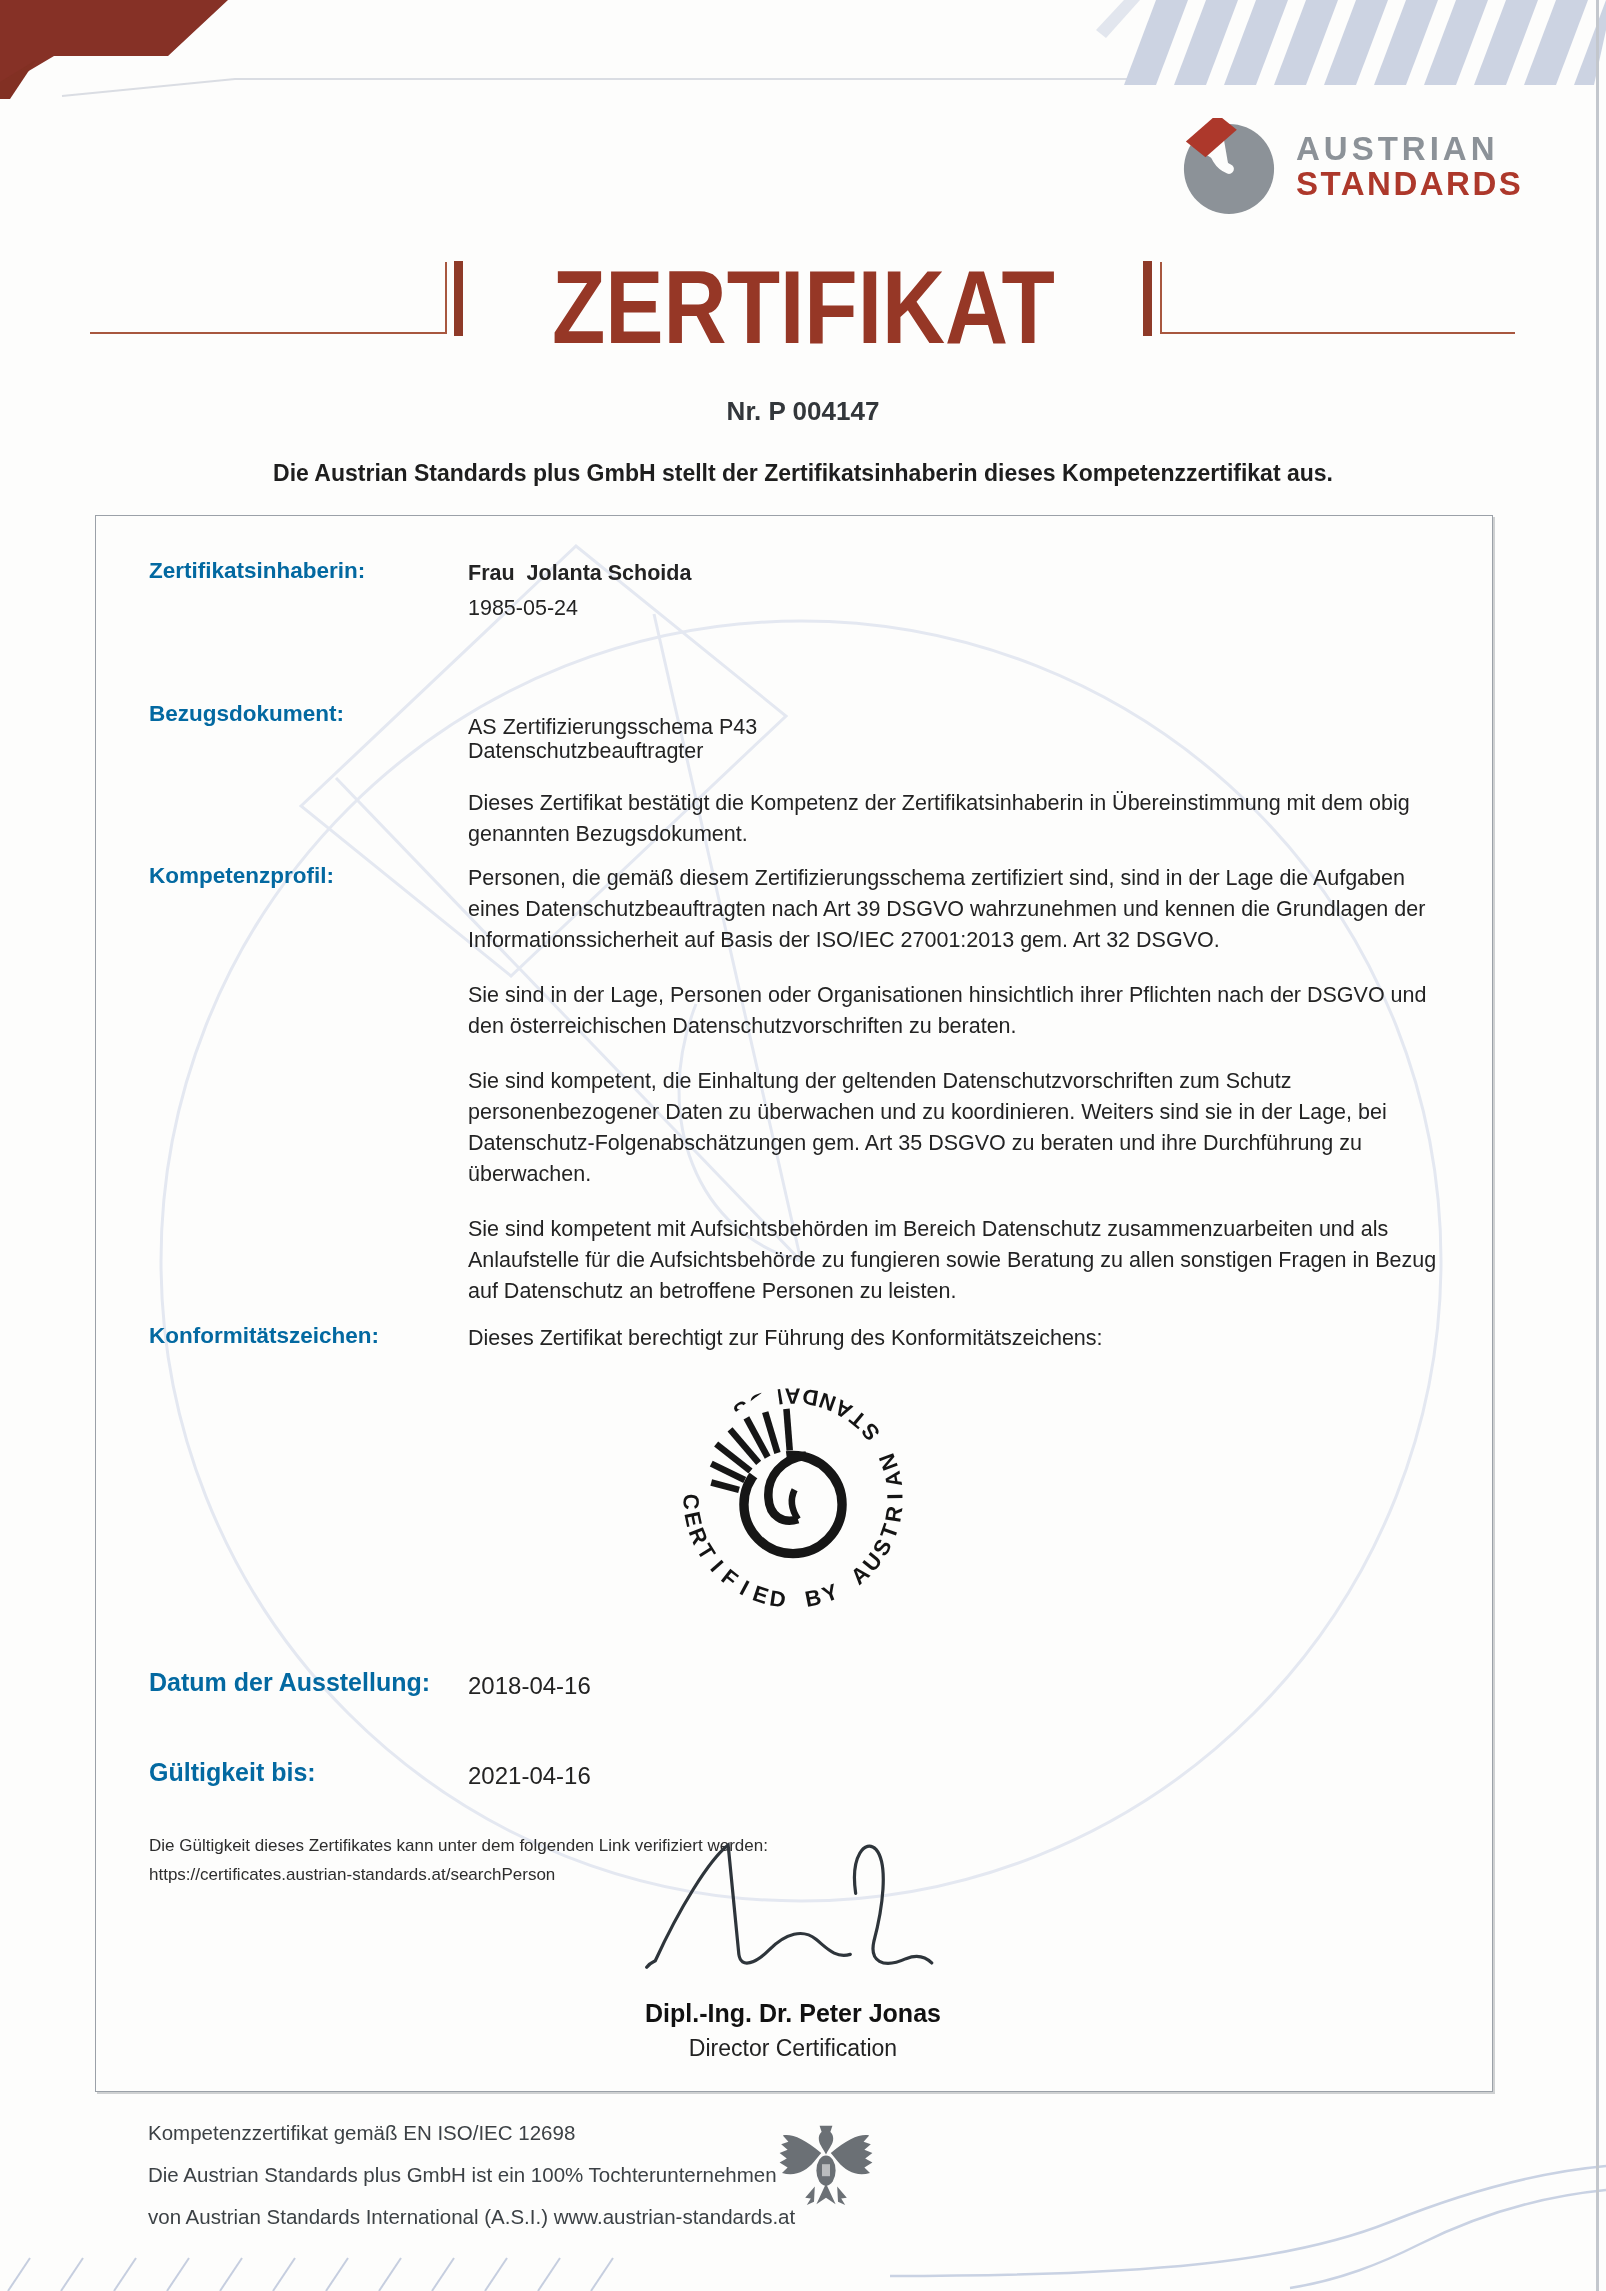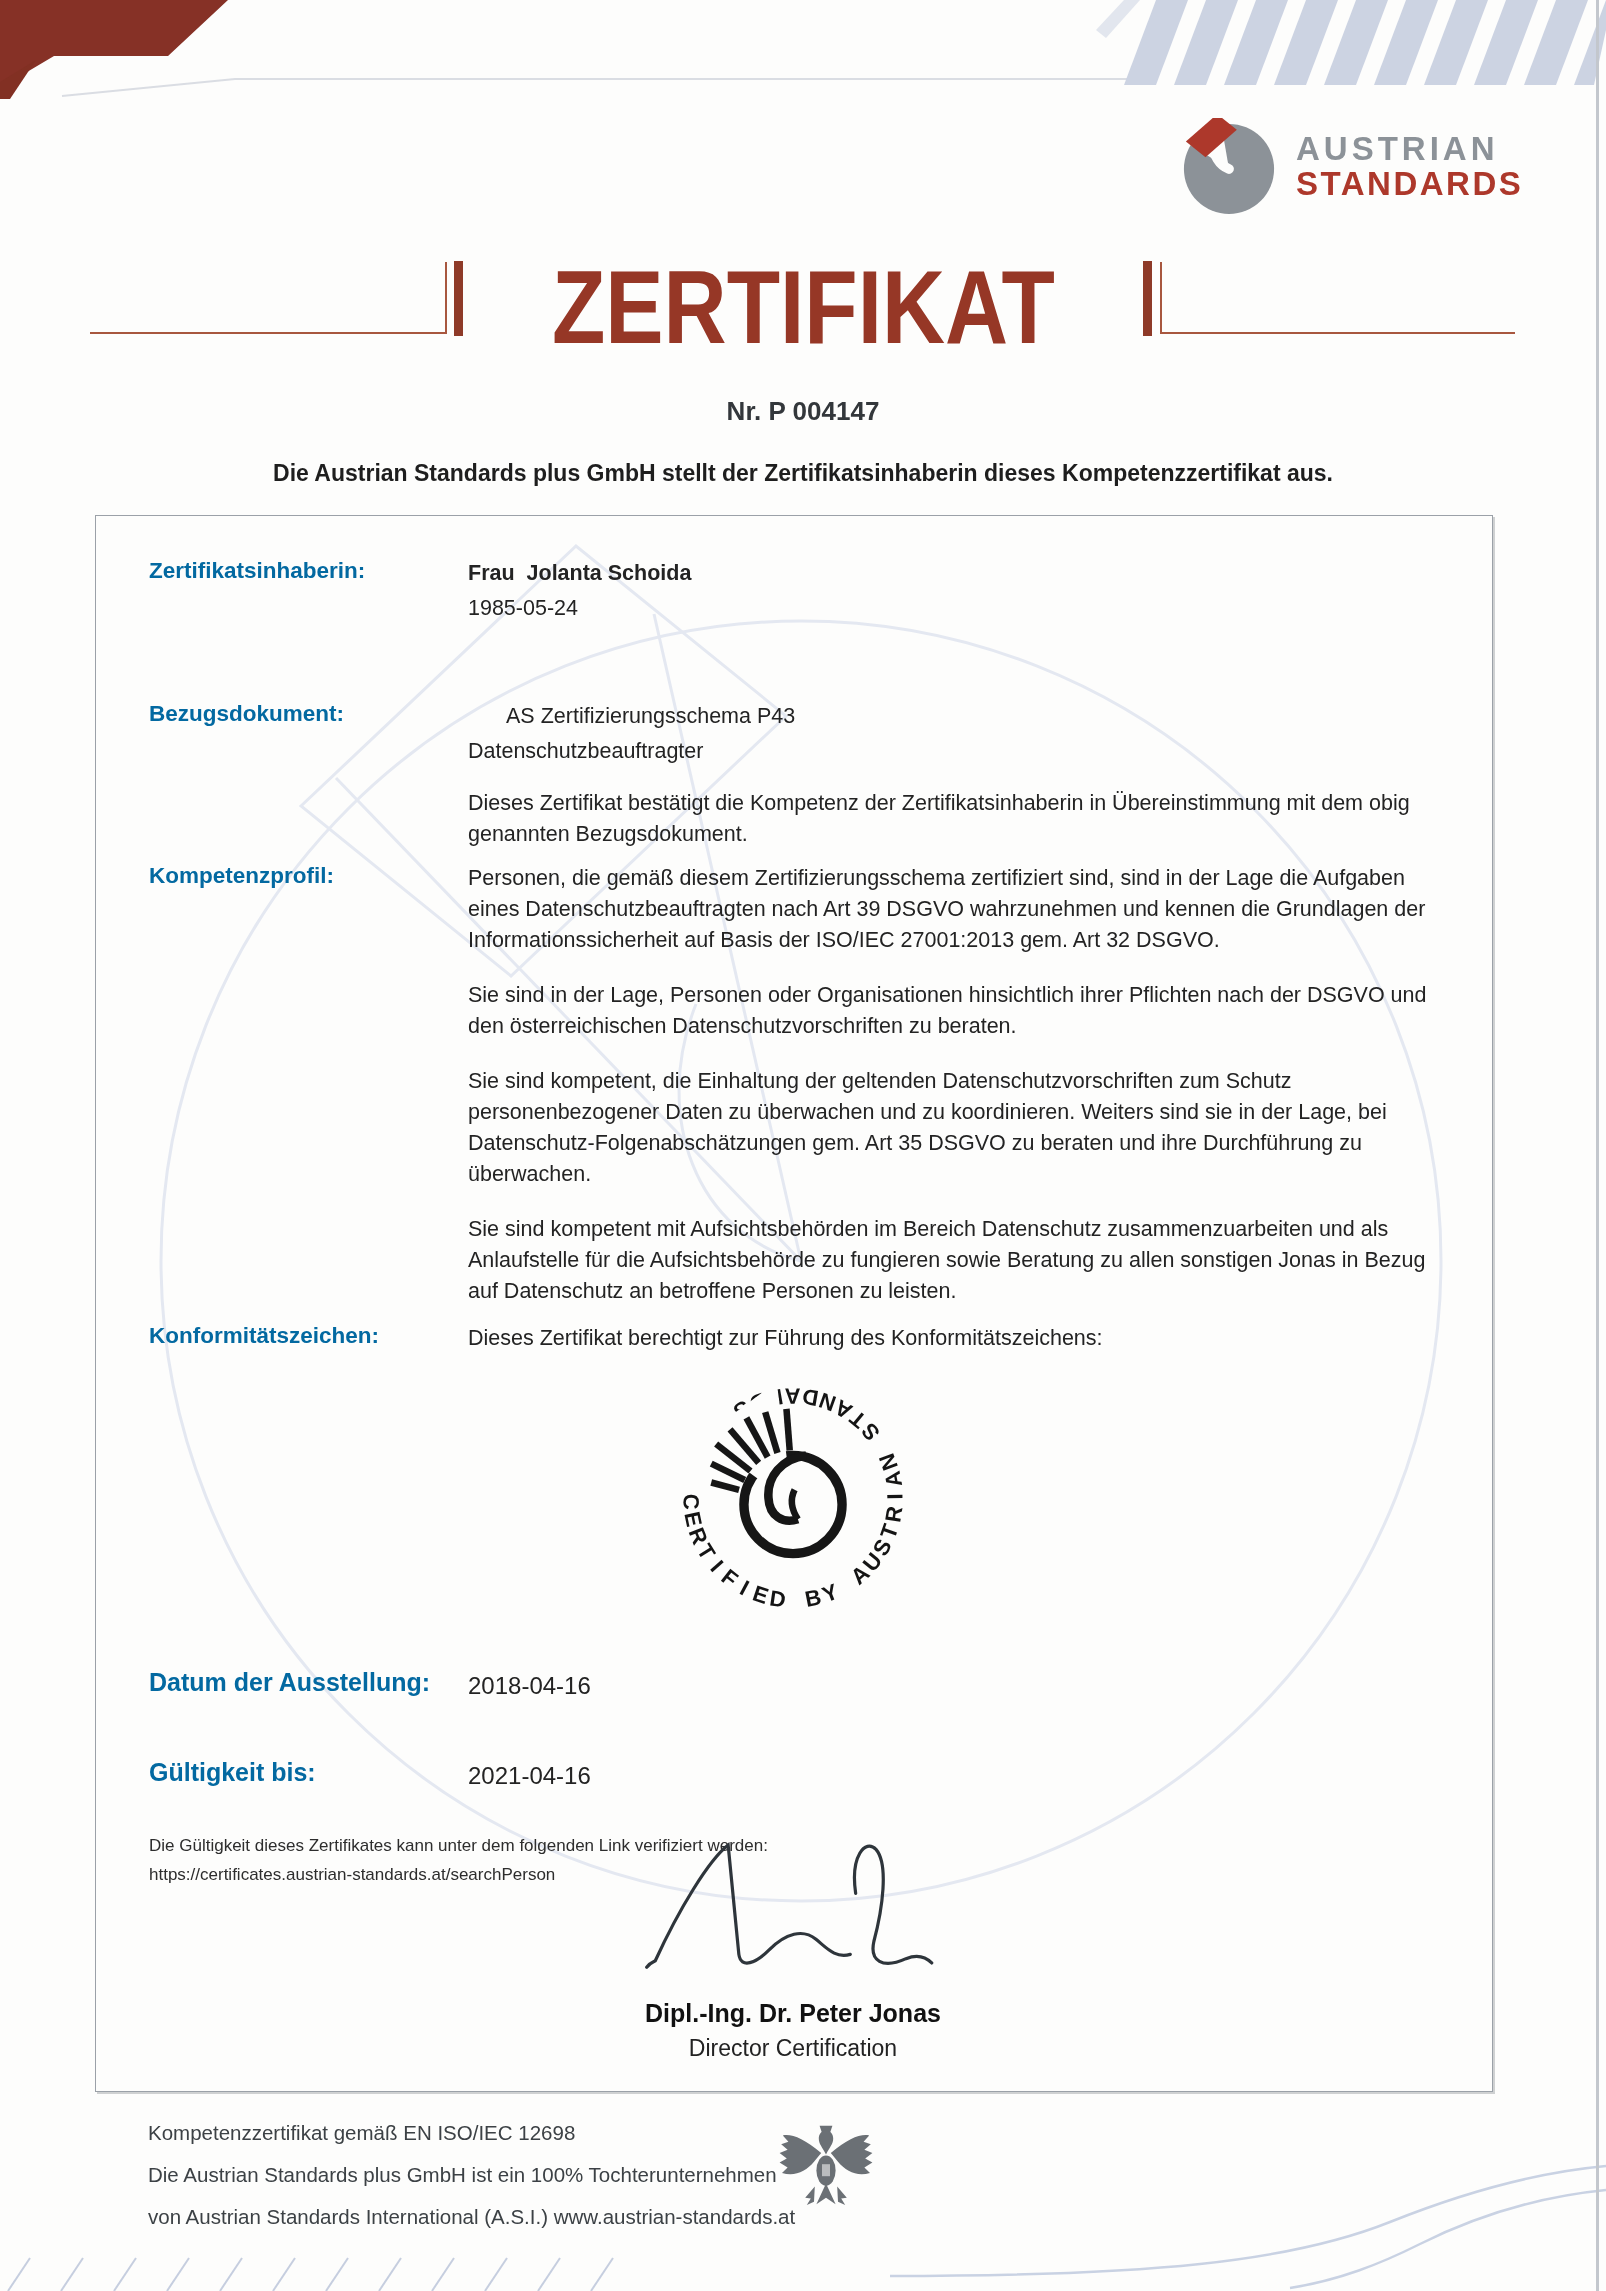--- a/index.html
+++ b/index.html
@@ -110,30 +110,30 @@
         <path d="M705,745 C600,718 556,600 600,488"></path>
         <path d="M205,290 L480,30 L690,200 L415,460 Z"></path>
       </g>
     </svg>
 
     <div class="lbl" style="top:42px;">Zertifikatsinhaberin:</div>
     <div class="valcol bold ws-pre" style="top:42px;">Frau  Jolanta Schoida</div>
     <div class="valcol" style="top:77px;">1985-05-24</div>
 
     <div class="lbl" style="top:185px;">Bezugsdokument:</div>
-    <div class="valcol" style="top:185px;margin-left:38px;">AS Zertifizierungsschema P43</div>
+    <div class="valcol" style="top:196px;">AS Zertifizierungsschema P43</div>
     <div class="valcol" style="top:220px;">Datenschutzbeauftragter</div>
     <div class="valcol" style="top:272px;">Dieses Zertifikat bestätigt die Kompetenz der Zertifikatsinhaberin in Übereinstimmung mit dem obig genannten Bezugsdokument.</div>
 
     <div class="lbl" style="top:347px;">Kompetenzprofil:</div>
     <div class="valcol paras" style="top:347px;">
       <p>Personen, die gemäß diesem Zertifizierungsschema zertifiziert sind, sind in der Lage die Aufgaben eines Datenschutzbeauftragten nach Art 39 DSGVO wahrzunehmen und kennen die Grundlagen der Informationssicherheit auf Basis der ISO/IEC 27001:2013 gem. Art 32 DSGVO.</p>
       <p>Sie sind in der Lage, Personen oder Organisationen hinsichtlich ihrer Pflichten nach der DSGVO und den österreichischen Datenschutzvorschriften zu beraten.</p>
       <p>Sie sind kompetent, die Einhaltung der geltenden Datenschutzvorschriften zum Schutz personenbezogener Daten zu überwachen und zu koordinieren. Weiters sind sie in der Lage, bei Datenschutz-Folgenabschätzungen gem. Art 35 DSGVO zu beraten und ihre Durchführung zu überwachen.</p>
-      <p>Sie sind kompetent mit Aufsichtsbehörden im Bereich Datenschutz zusammenzuarbeiten und als Anlaufstelle für die Aufsichtsbehörde zu fungieren sowie Beratung zu allen sonstigen Jonas in Bezug auf Datenschutz an betroffene Personen zu leisten.</p>
+      <p>Sie sind kompetent mit Aufsichtsbehörden im Bereich Datenschutz zusammenzuarbeiten und als Anlaufstelle für die Aufsichtsbehörde zu fungieren sowie Beratung zu allen sonstigen Fragen in Bezug auf Datenschutz an betroffene Personen zu leisten.</p>
     </div>
 
     <div class="lbl" style="top:807px;">Konformitätszeichen:</div>
     <div class="valcol" style="top:807px;">Dieses Zertifikat berechtigt zur Führung des Konformitätszeichens:</div>
 
     <svg class="abs" style="left:558px;top:843px;" width="278" height="278" viewBox="0 0 340 340">
       <g class="seal-ring">
           <text transform="translate(36.1,174.7) rotate(448.0)" text-anchor="middle">C</text>
           <text transform="translate(38.9,197.7) rotate(438.1)" text-anchor="middle">E</text>
           <text transform="translate(45.6,219.9) rotate(428.1)" text-anchor="middle">R</text>

